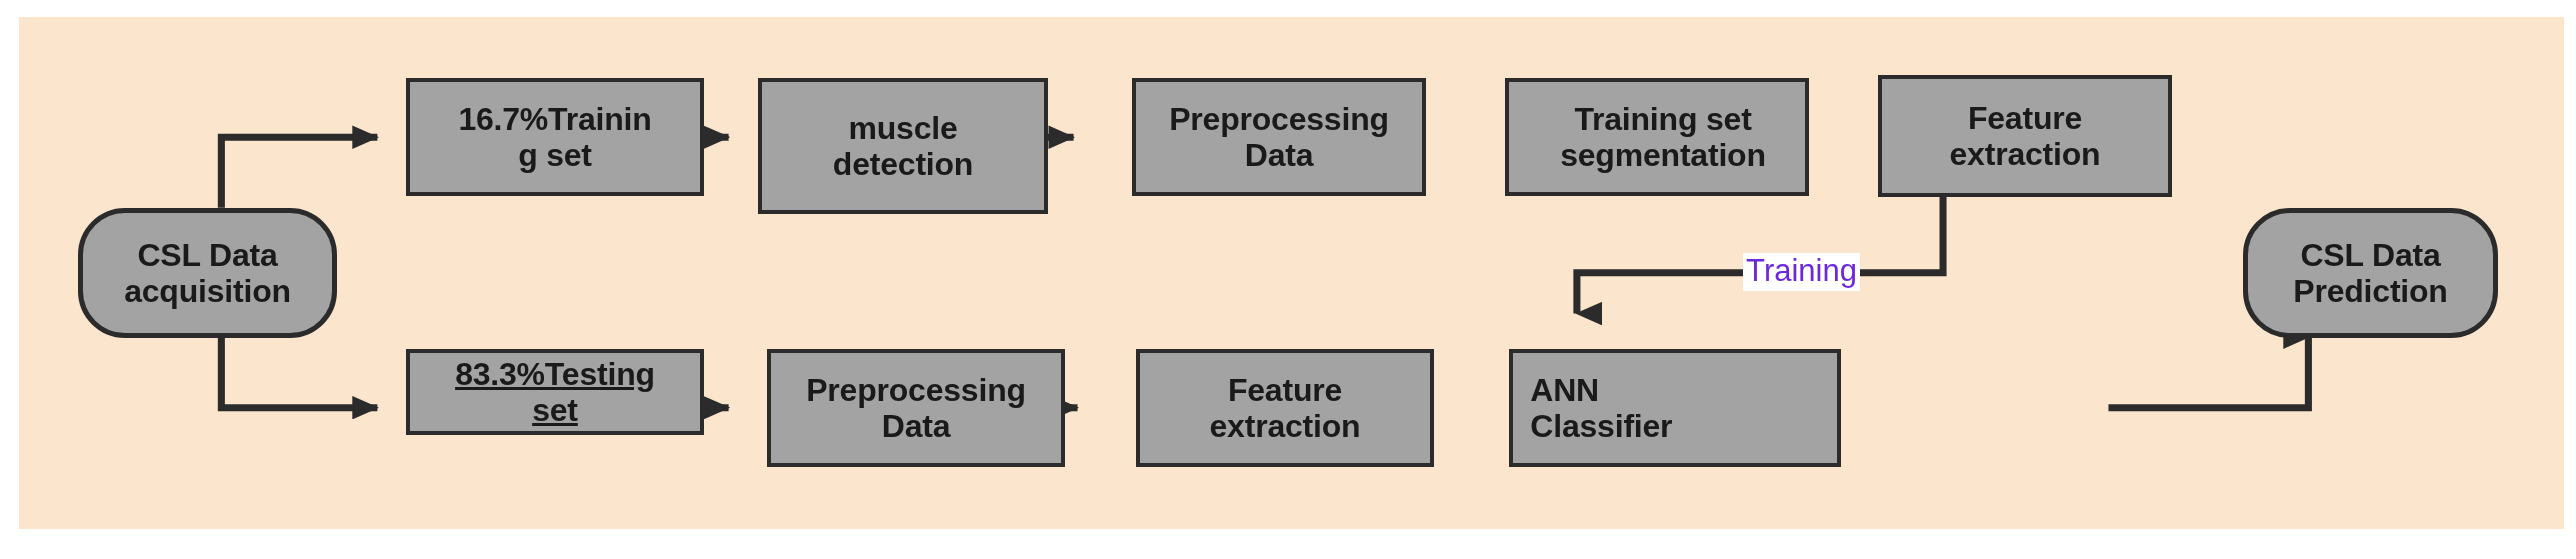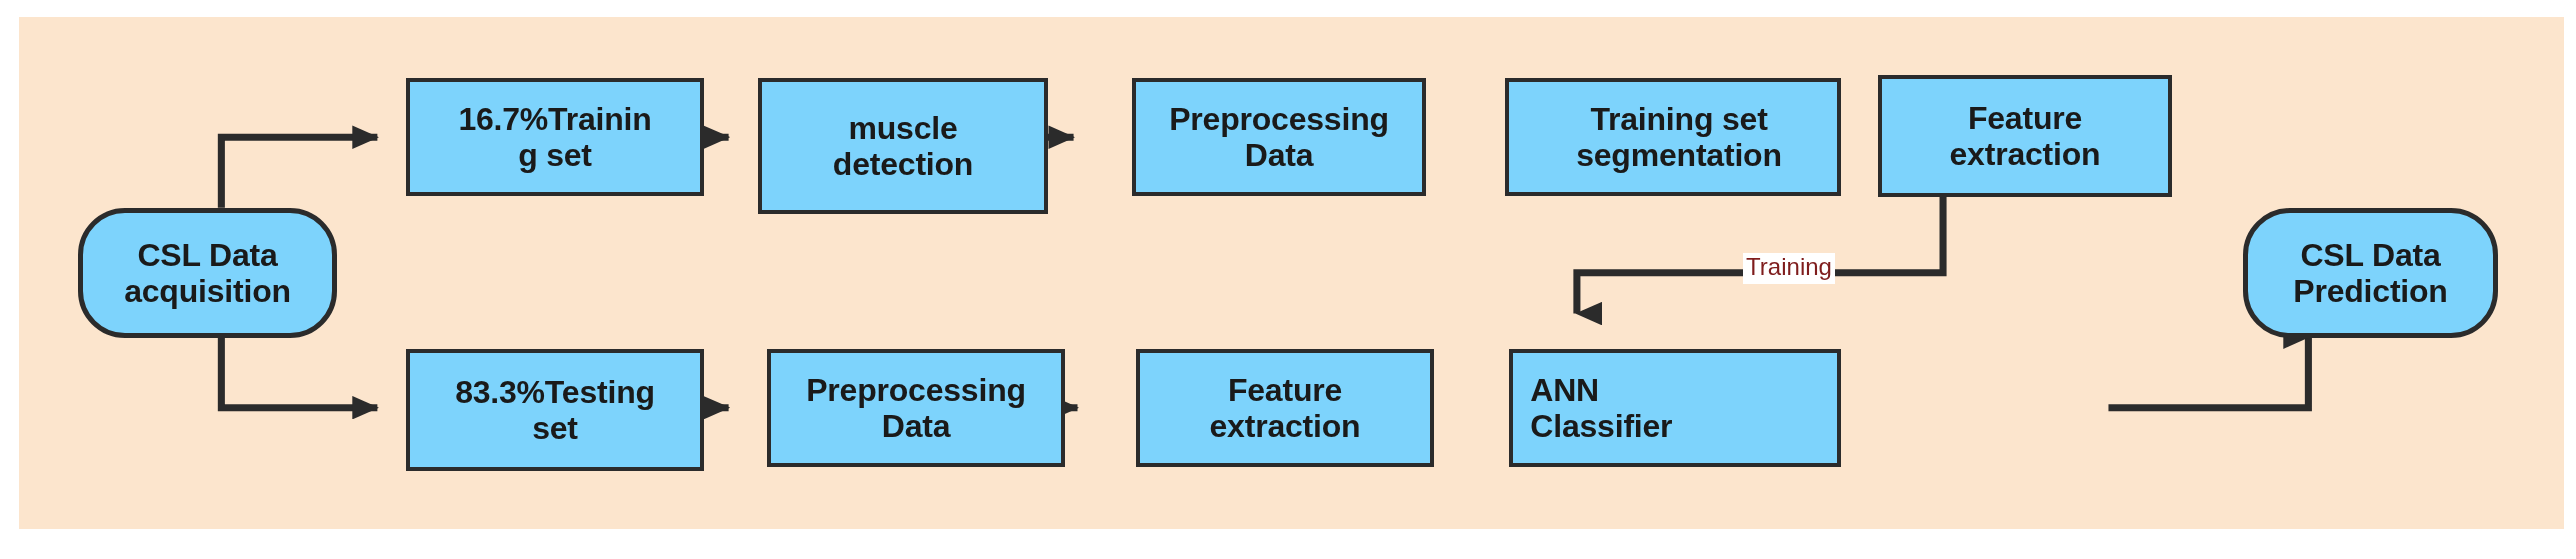--- a/index.html
+++ b/index.html
@@ -30,21 +30,21 @@
   #svg-layer {
     position: absolute;
     left: 0;
     top: 0;
     width: 2576px;
     height: 559px;
   }
   .node {
     position: absolute;
     box-sizing: border-box;
-    background: #7dd3fc;
+    background: #a3a3a3;
     border: 4.7px solid #2b2b2b;
     display: flex;
     align-items: center;
     justify-content: center;
     text-align: center;
     color: #1a1a1a;
     font-weight: bold;
     font-size: 32px;
     line-height: 1.14;
     letter-spacing: -0.2px;
@@ -60,23 +60,23 @@
     padding: 0 4.7px;
     box-sizing: border-box;
   }
   .node.left-align .label {
     text-align: left;
     padding-left: 17.3px;
   }
   .edge-label {
     position: absolute;
     background: #ffffff;
-    color: #7f1d1d;
+    color: #6d28d9;
     font-weight: normal;
-    font-size: 24px;
+    font-size: 31px;
     line-height: 1;
     padding: 2.4px 3.1px 4.7px 3.1px;
     white-space: nowrap;
     font-family: "Liberation Sans", sans-serif;
   }
 </style>
 </head>
 <body>
 
 <div id="figure">
@@ -131,31 +131,31 @@
   <div class="node" style="left:758px; top:78px; width:290px; height:136px;">
     <span class="label" style="white-space:pre-line;">muscle
 detection</span>
   </div>
 
   <div class="node" style="left:1132px; top:78px; width:294px; height:118px;">
     <span class="label" style="white-space:pre-line;">Preprocessing
 Data</span>
   </div>
 
-  <div class="node" style="left:1505px; top:78px; width:336px; height:118px;padding-left:12px;">
+  <div class="node" style="left:1505px; top:78px; width:304px; height:118px;padding-left:12px;">
     <span class="label" style="white-space:pre-line;">Training set
 segmentation</span>
   </div>
 
   <div class="node" style="left:1878px; top:75px; width:294px; height:122px;">
     <span class="label" style="white-space:pre-line;">Feature
 extraction</span>
   </div>
 
-  <div class="node" style="left:406px; top:349px; width:298px; height:122px;">
+  <div class="node" style="left:406px; top:349px; width:298px; height:86px;text-decoration:underline;">
     <span class="label" style="white-space:pre-line;">83.3%Testing
 set</span>
   </div>
 
   <div class="node" style="left:767px; top:349px; width:298px; height:118px;">
     <span class="label" style="white-space:pre-line;">Preprocessing
 Data</span>
   </div>
 
   <div class="node" style="left:1136px; top:349px; width:298px; height:118px;">

